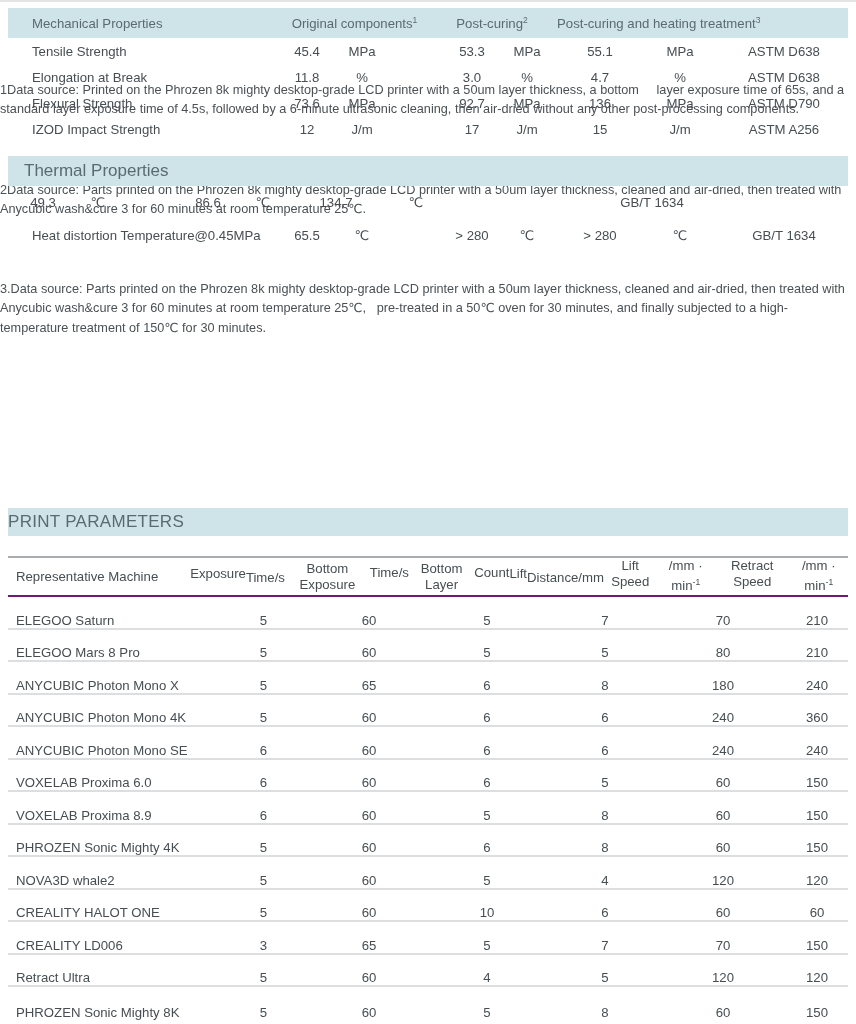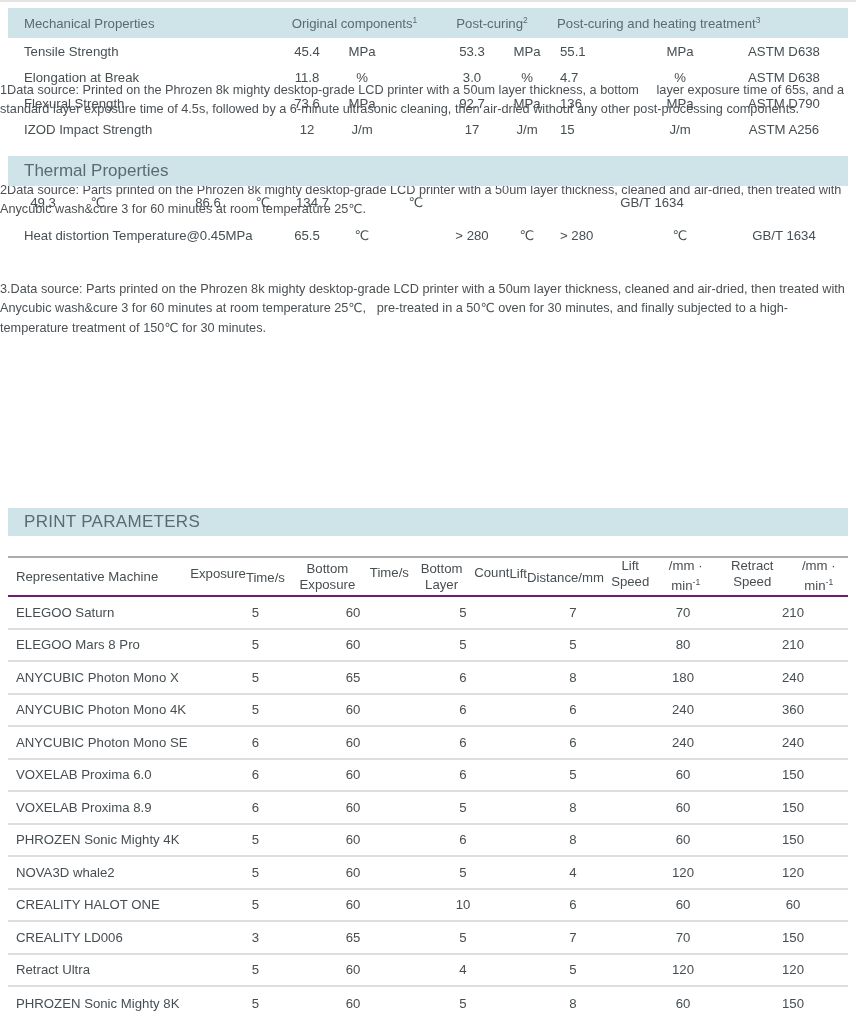--- a/index.html
+++ b/index.html
@@ -22,53 +22,53 @@
 
   
   .sec-props { position:absolute; top:8px; left:8px; width:840px; }
   .p-row { display:flex; align-items:center; height:26px; font-size:13.2px; }
   .p-row.thermal { height:33px; }
   .band.mech-head { height:30px; }
   .band.thermal-head { height:30px; margin-top:14px; padding-left:16px; }
   .mech-rows { margin-top:2px; }
   .thermal-rows { margin-top:4px; }
 
-  .c-name  { width:264px; padding-left:16px; text-align:left; }
+  .c-name  { width:264px; padding-left:24px; text-align:left; }
   .c-v1    { width:70px;  text-align:center; }
   .c-u1    { width:40px;  text-align:center; }
   .c-sp1   { width:55px; }
   .c-v2    { width:70px;  text-align:center; }
   .c-u2    { width:40px;  text-align:center; }
   .c-sp2   { width:13px; }
-  .c-v3    { width:80px;  text-align:left; }
+  .c-v3    { width:80px;  text-align:center; }
   .c-u3    { width:80px;  text-align:center; }
   .c-std   { flex:1;      text-align:center; }
 
   .h-g1 { width:165px; text-align:center; }
   .h-g2 { width:110px; text-align:center; }
   .h-g3 { flex:1; text-align:left; padding-left:10px; }
 
   
   .footnotes {
     position:absolute; top:296px; left:16px; width:824px;
     font-size:12.7px; line-height:19.3px; color:#4a5054;
     white-space:pre-wrap;
   }
 
   
-  .band.print-head { position:absolute; top:508px; left:8px; width:840px; height:28px; padding-left:16px; letter-spacing:0.3px; }
+  .band.print-head { position:absolute; top:508px; left:8px; width:840px; height:28px; padding-left:0; letter-spacing:0.3px; }
 
   
   .t2 { position:absolute; top:556px; left:8px; width:840px; font-size:13.2px; }
   .t2-header {
     display:flex; align-items:center; height:41px;
     border-top:2px solid #a9adb0; border-bottom:2px solid #701a75;
   }
   .t2h-lines { display:flex; flex-direction:row; justify-content:center; line-height:16px; text-align:center; }
-  .t2-row { display:flex; align-items:center; height:32.5px; border-bottom:2px solid #dcdedf; }
+  .t2-row { display:flex; align-items:flex-end; height:32.5px; border-bottom:2px solid #dcdedf;gap:8px; }
   .t2-row:last-child { border-bottom:none; }
 
   .t2c-machine { width:205px; padding-left:8px; text-align:left; }
   .t2c-1 { width:85px;  text-align:center; }
   .t2c-2 { width:110px; text-align:center; }
   .t2c-3 { width:110px; text-align:center; }
   .t2c-4 { width:110px; text-align:center; }
   .t2c-5 { width:110px; text-align:center; }
   .t2c-6 { flex:1;      text-align:center; }
   .t2 sup { font-size:8.5px; }

